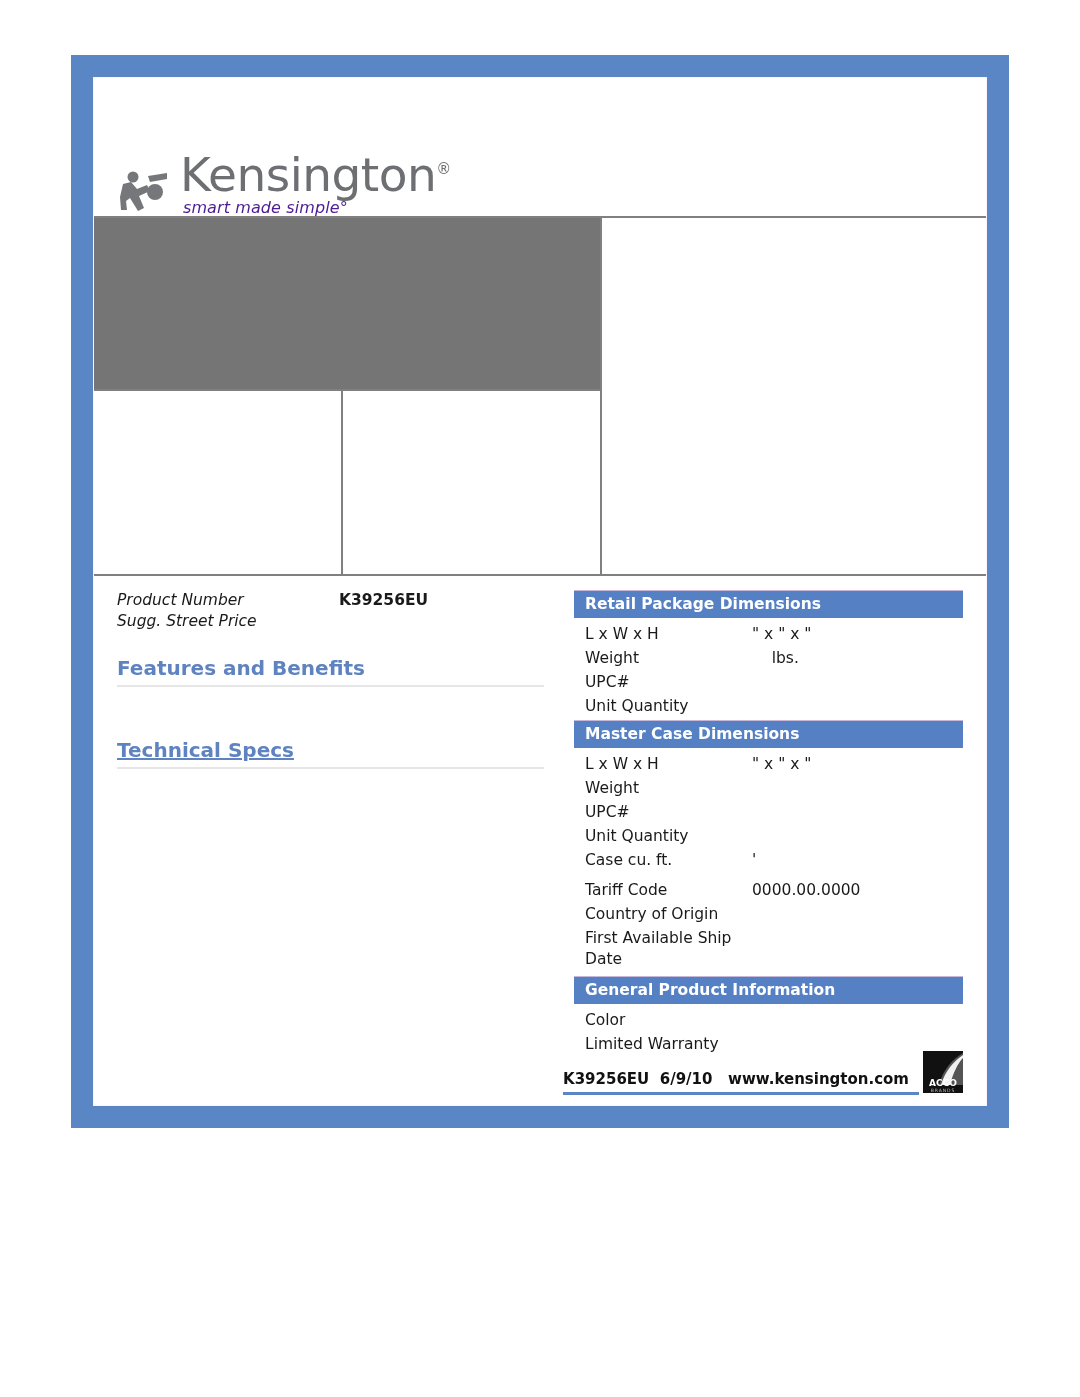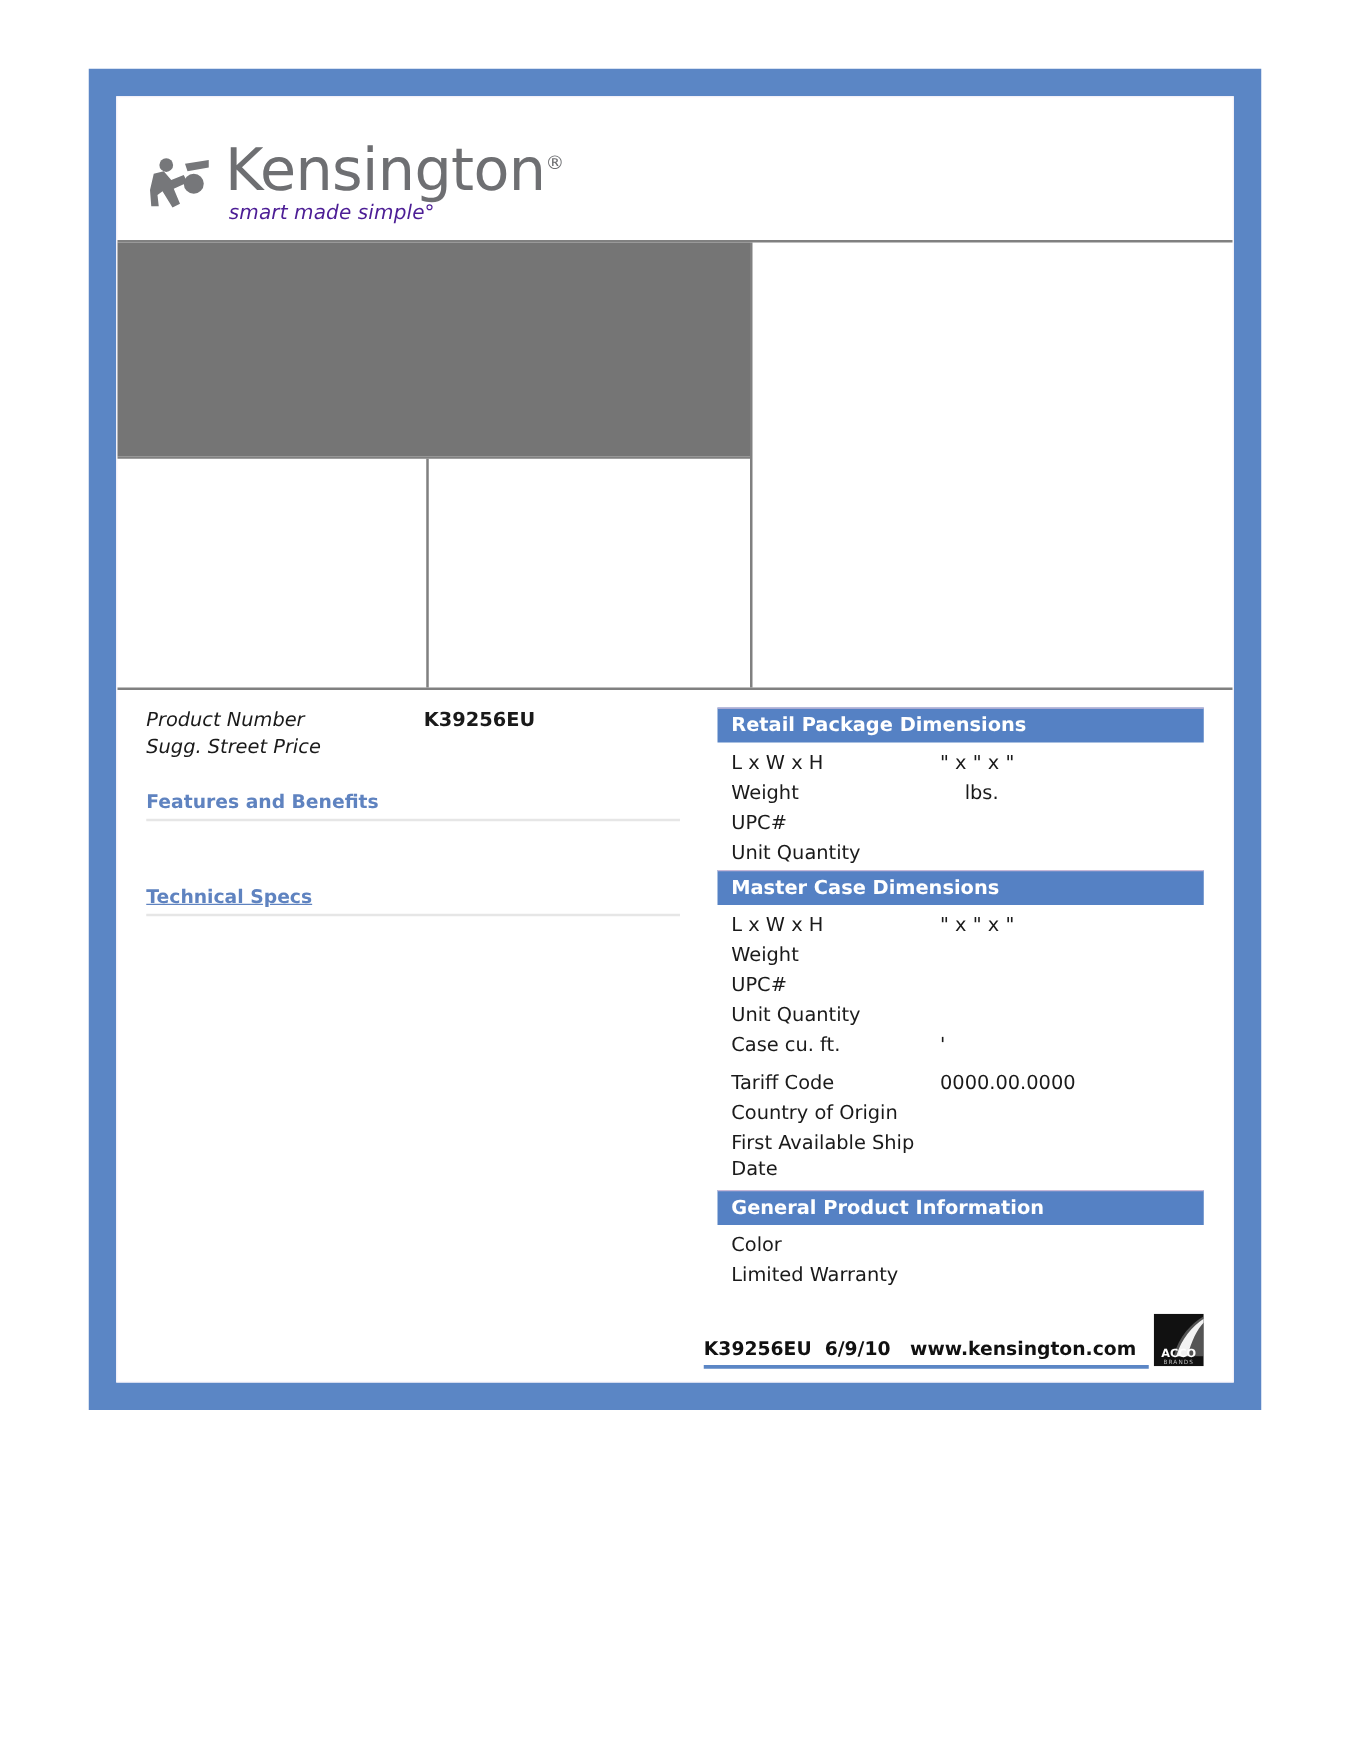--- a/index.html
+++ b/index.html
@@ -35,21 +35,22 @@
     position: relative;
     border: 1px solid #fbf6fb;
   }
 
   
   #brand-header {
     height: 114px;
     box-sizing: border-box;
     padding: 20px 0 0 23px;
     display: flex;
-    align-items: center;
+    align-items: flex-end;
+    margin-top: 24px;
   }
   #brand-mark {
     width: 54px;
     height: 46px;
     margin-right: 9px;
     flex: none;
     margin-top: 6px;
   }
   #brand-text-wrap {
     display: flex;
@@ -143,21 +144,21 @@
     font-size: 15.5px;
     color: #1a1a1a;
     line-height: 21px;
   }
   .meta-label { width: 222px; flex: none; font-style: italic; }
   .meta-value { font-weight: bold; }
 
   .left-section-title {
     color: #5f83c0;
     font-weight: bold;
-    font-size: 15px;
+    font-size: 20px;
     padding-bottom: 5px;
     border-bottom: 2px solid #e6e6e6;
     width: 427px;
     box-sizing: border-box;
   }
   #features-title { margin-top: 24px; }
   #specs-title { margin-top: 43px; text-decoration: underline; }
   .left-section-body {
     font-size: 15px;
     color: #1a1a1a;

